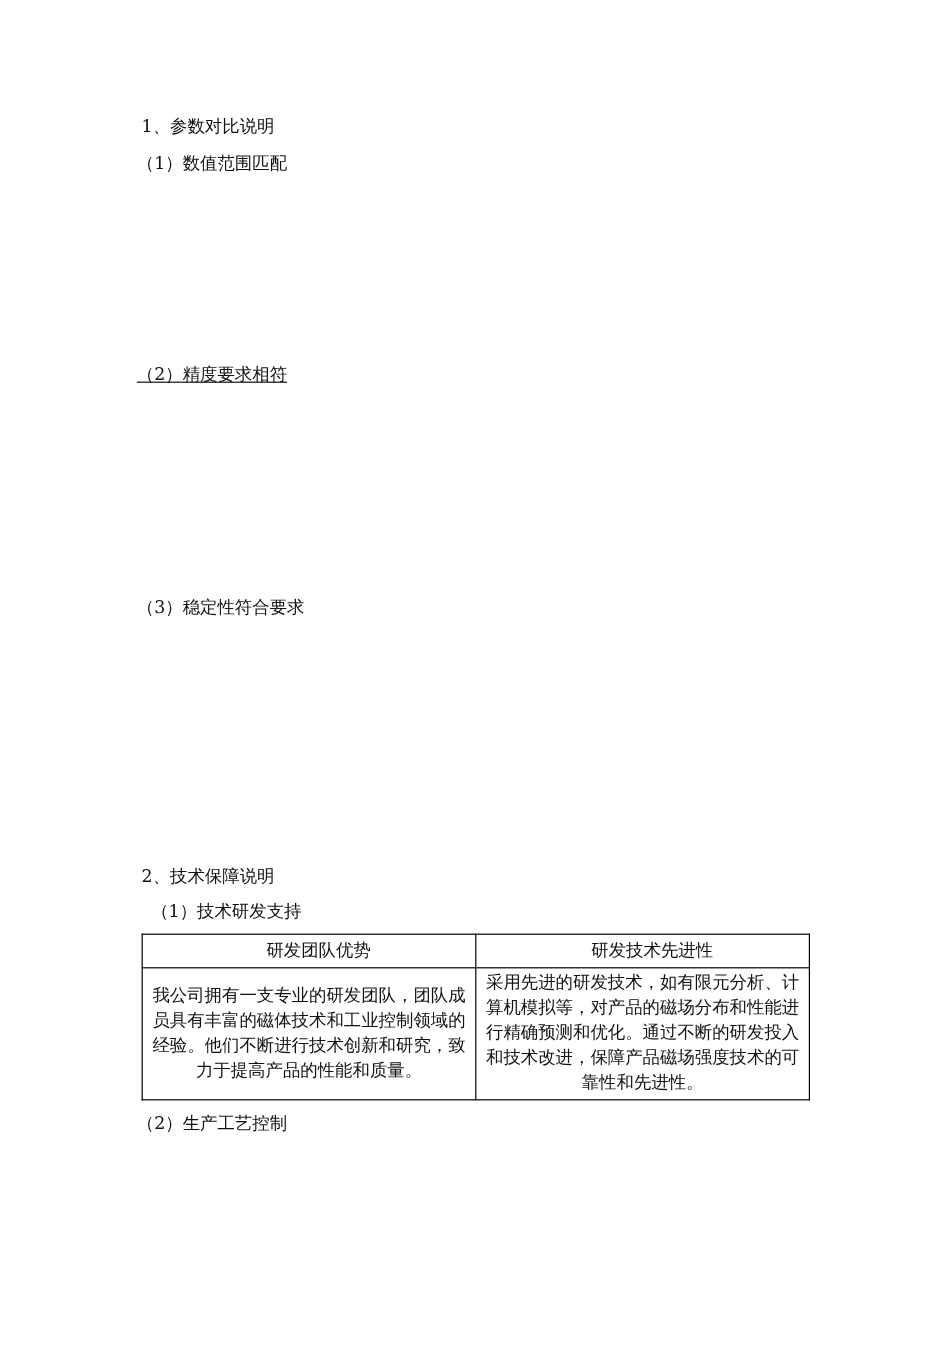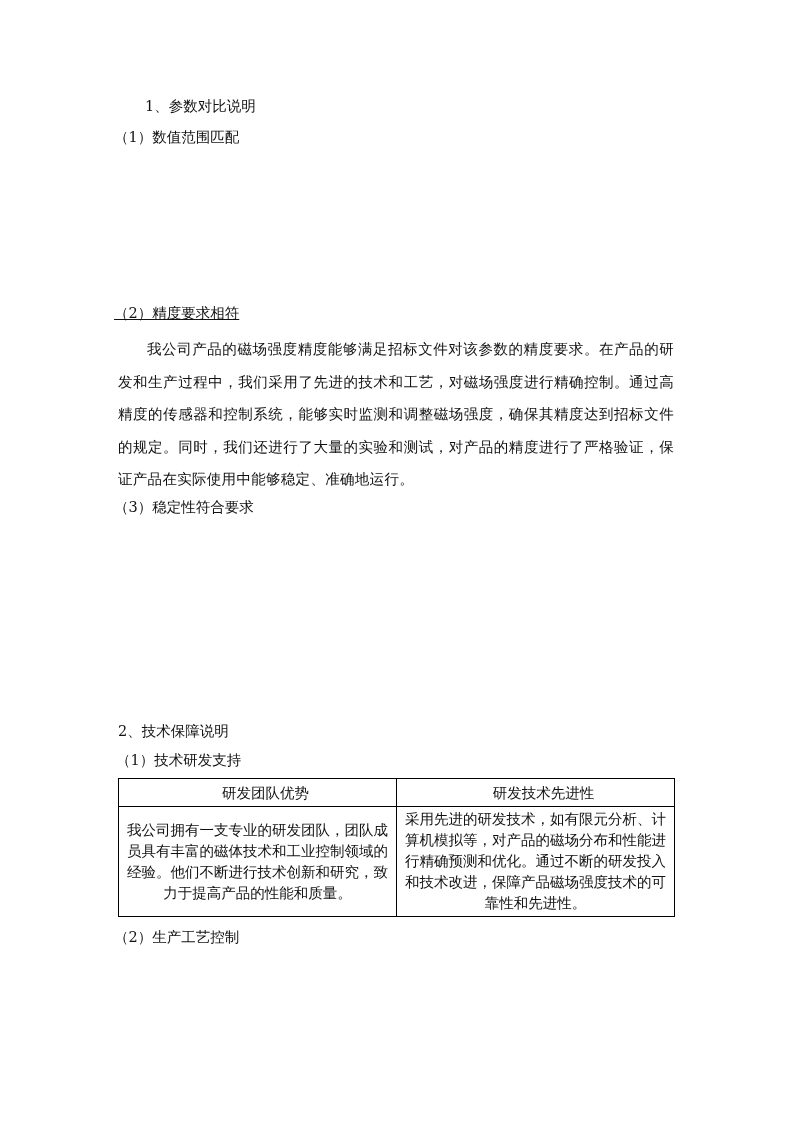--- a/index.html
+++ b/index.html
@@ -18,31 +18,30 @@
   #t2 { top:778px; }
   #t2 td { width:50%; }
   #t2 tr.h td { height:23px; line-height:20px;padding-left:20px; }
   #t2 tr.b td { height:105px; }
 </style>
 </head>
 <body>
 
 <div class="page">
 
-  <div class="line" style="top:96px;margin-left:27px;">1、参数对比说明</div>
+  <div class="line" style="top:96px;">1、参数对比说明</div>
   <div class="line" style="top:127px; left:114px;">（1）数值范围匹配</div>
 
 
   <div class="line" style="top:303px; left:114px;text-decoration:underline;">（2）精度要求相符</div>
-  <div class="para" style="top:333px;">我公司产品的磁场强度精度能够满足招标文件对该参数的精度要求。在产品的研发和生产过程中，我们采用了先进的技术和工艺，对磁场强度进行精确控制。通过高精度的传感器和控制系统，能够实时监测和调整磁场强度，确保其精度达到招标文件的规定。同时，我们还进行了大量的实验和测试，对产品的精度进行了严格验证，保证产品在实际使用中能够稳定、准确地运行。</div>
 
   <div class="line" style="top:497px; left:114px;">（3）稳定性符合要求</div>
 
   <div class="line" style="top:721px;">2、技术保障说明</div>
-  <div class="line" style="top:750px; left:116px;text-align:center;">（1）技术研发支持</div>
+  <div class="line" style="top:750px; left:126px;text-align:center;">（1）技术研发支持</div>
 
   <table id="t2">
     <tbody>
         <tr class="h">
       <td>研发团队优势</td>
       <td>研发技术先进性</td>
     </tr>
     <tr class="b">
       <td>我公司拥有一支专业的研发团队，团队成员具有丰富的磁体技术和工业控制领域的经验。他们不断进行技术创新和研究，致力于提高产品的性能和质量。</td>
       <td>采用先进的研发技术，如有限元分析、计算机模拟等，对产品的磁场分布和性能进行精确预测和优化。通过不断的研发投入和技术改进，保障产品磁场强度技术的可靠性和先进性。</td>

